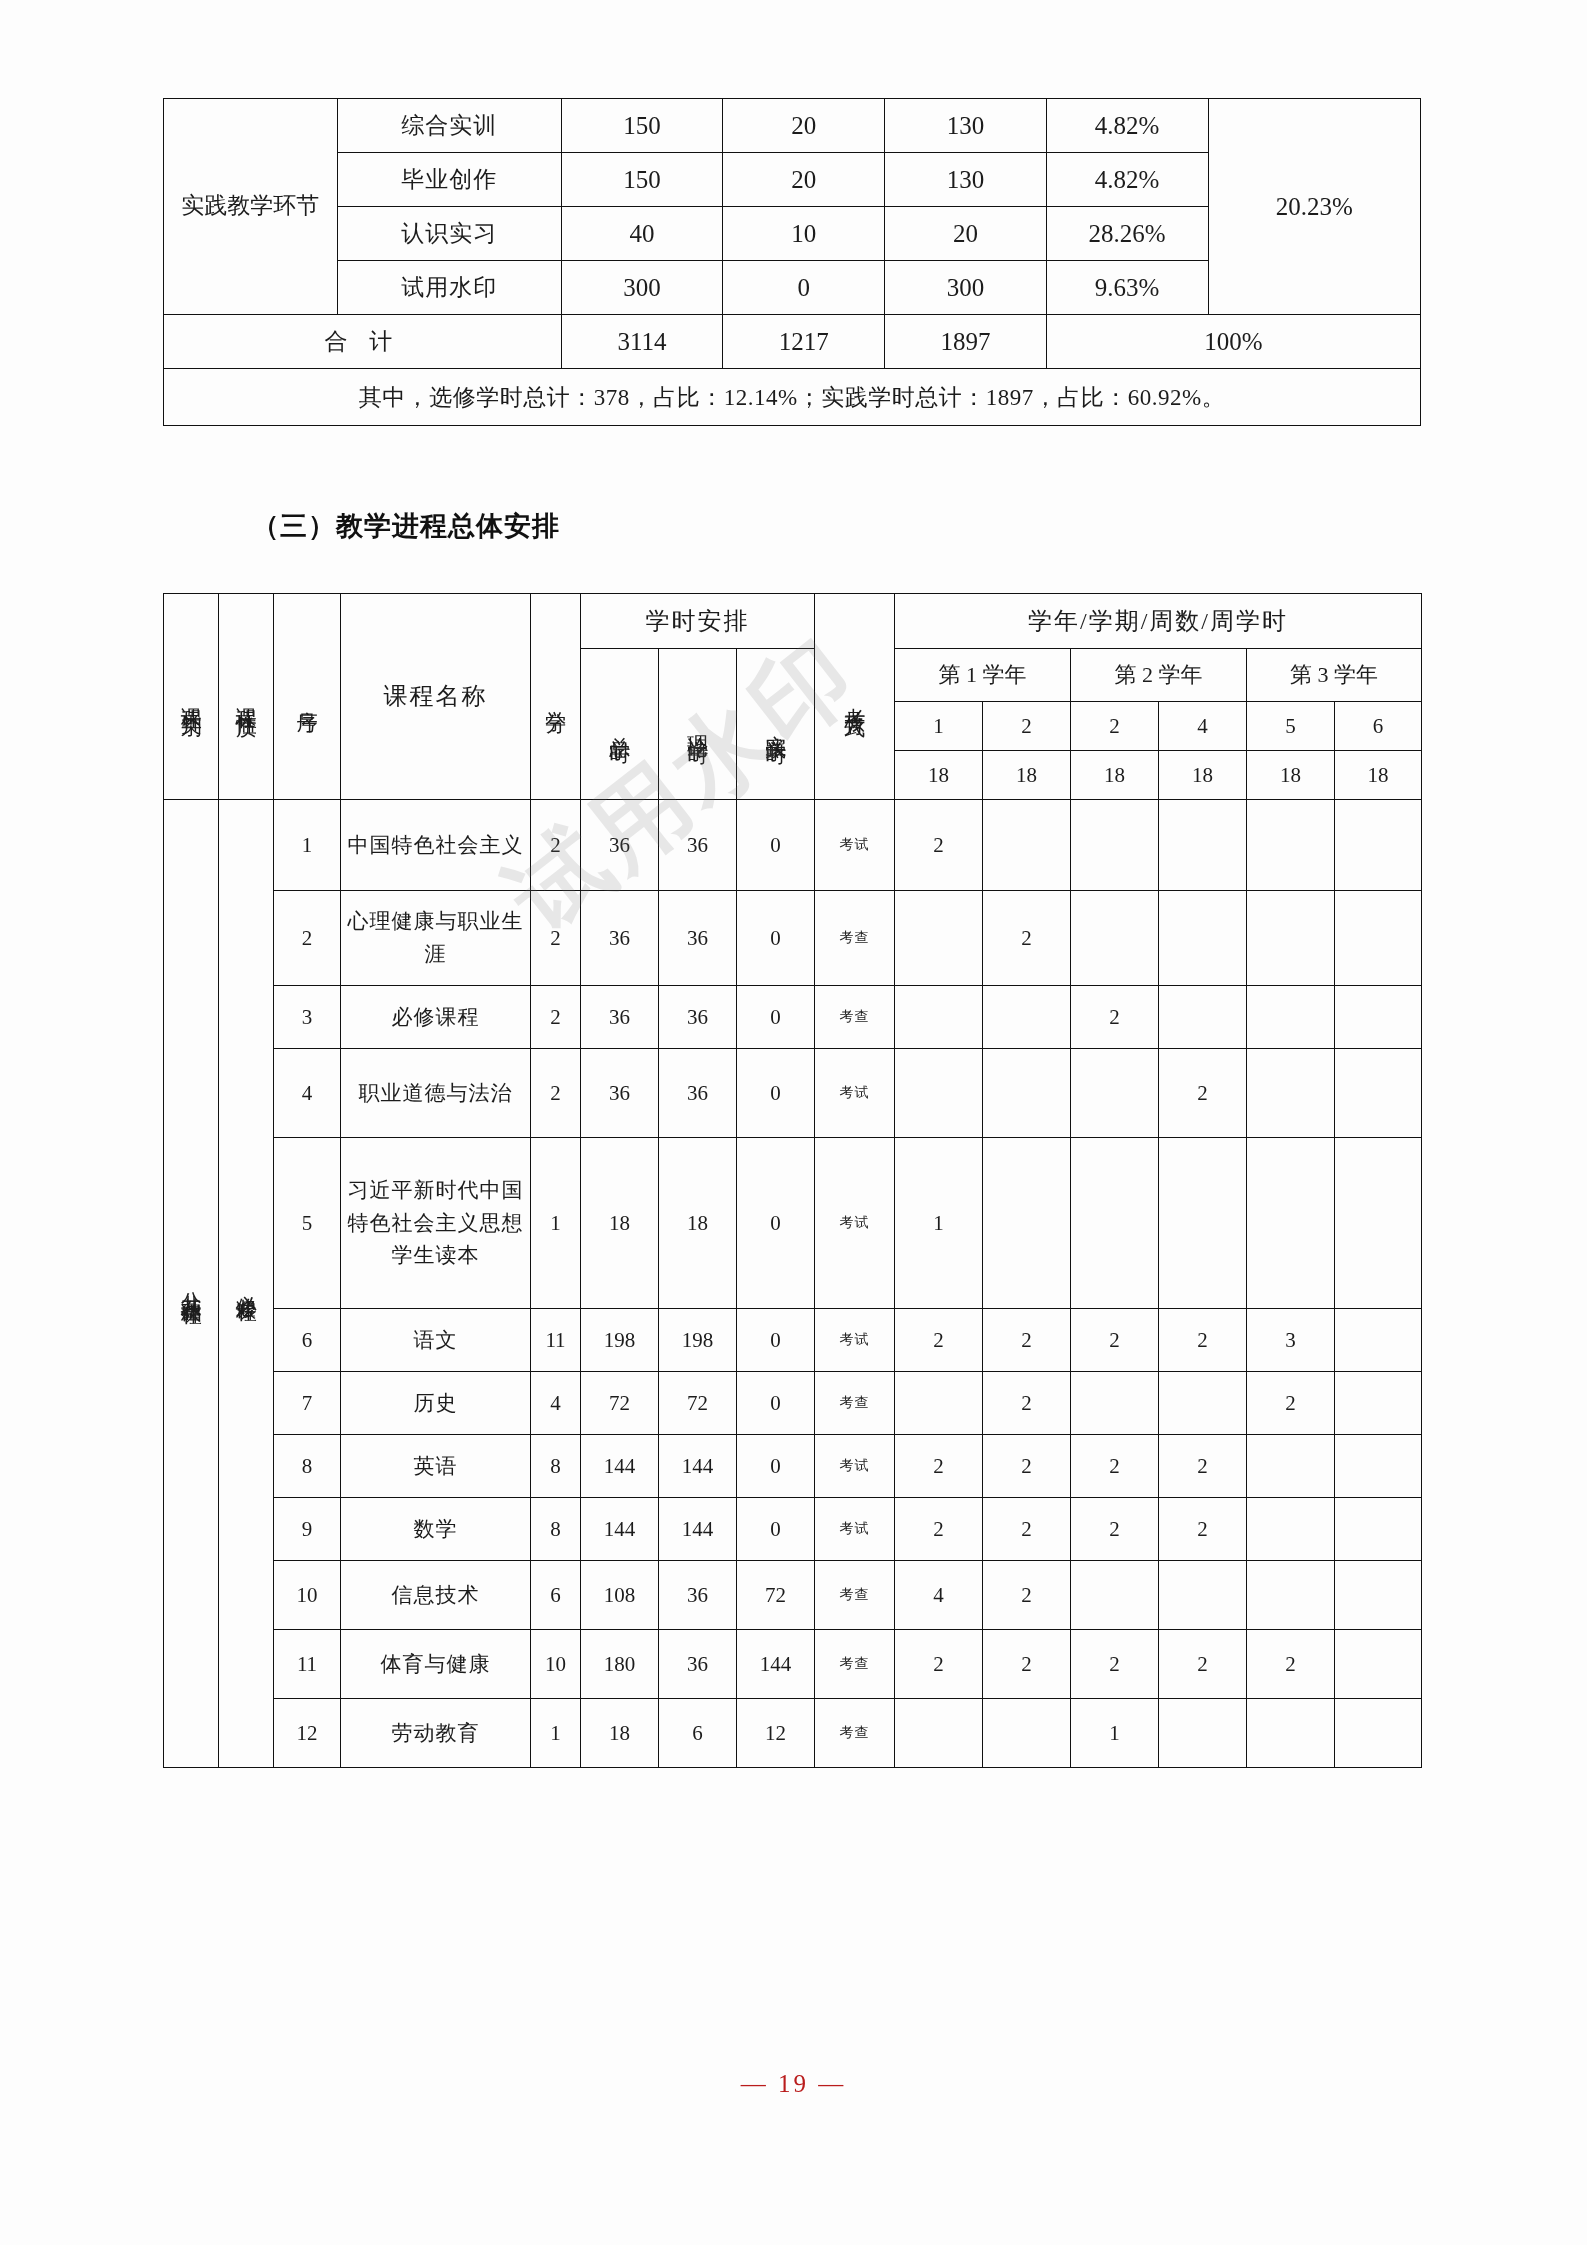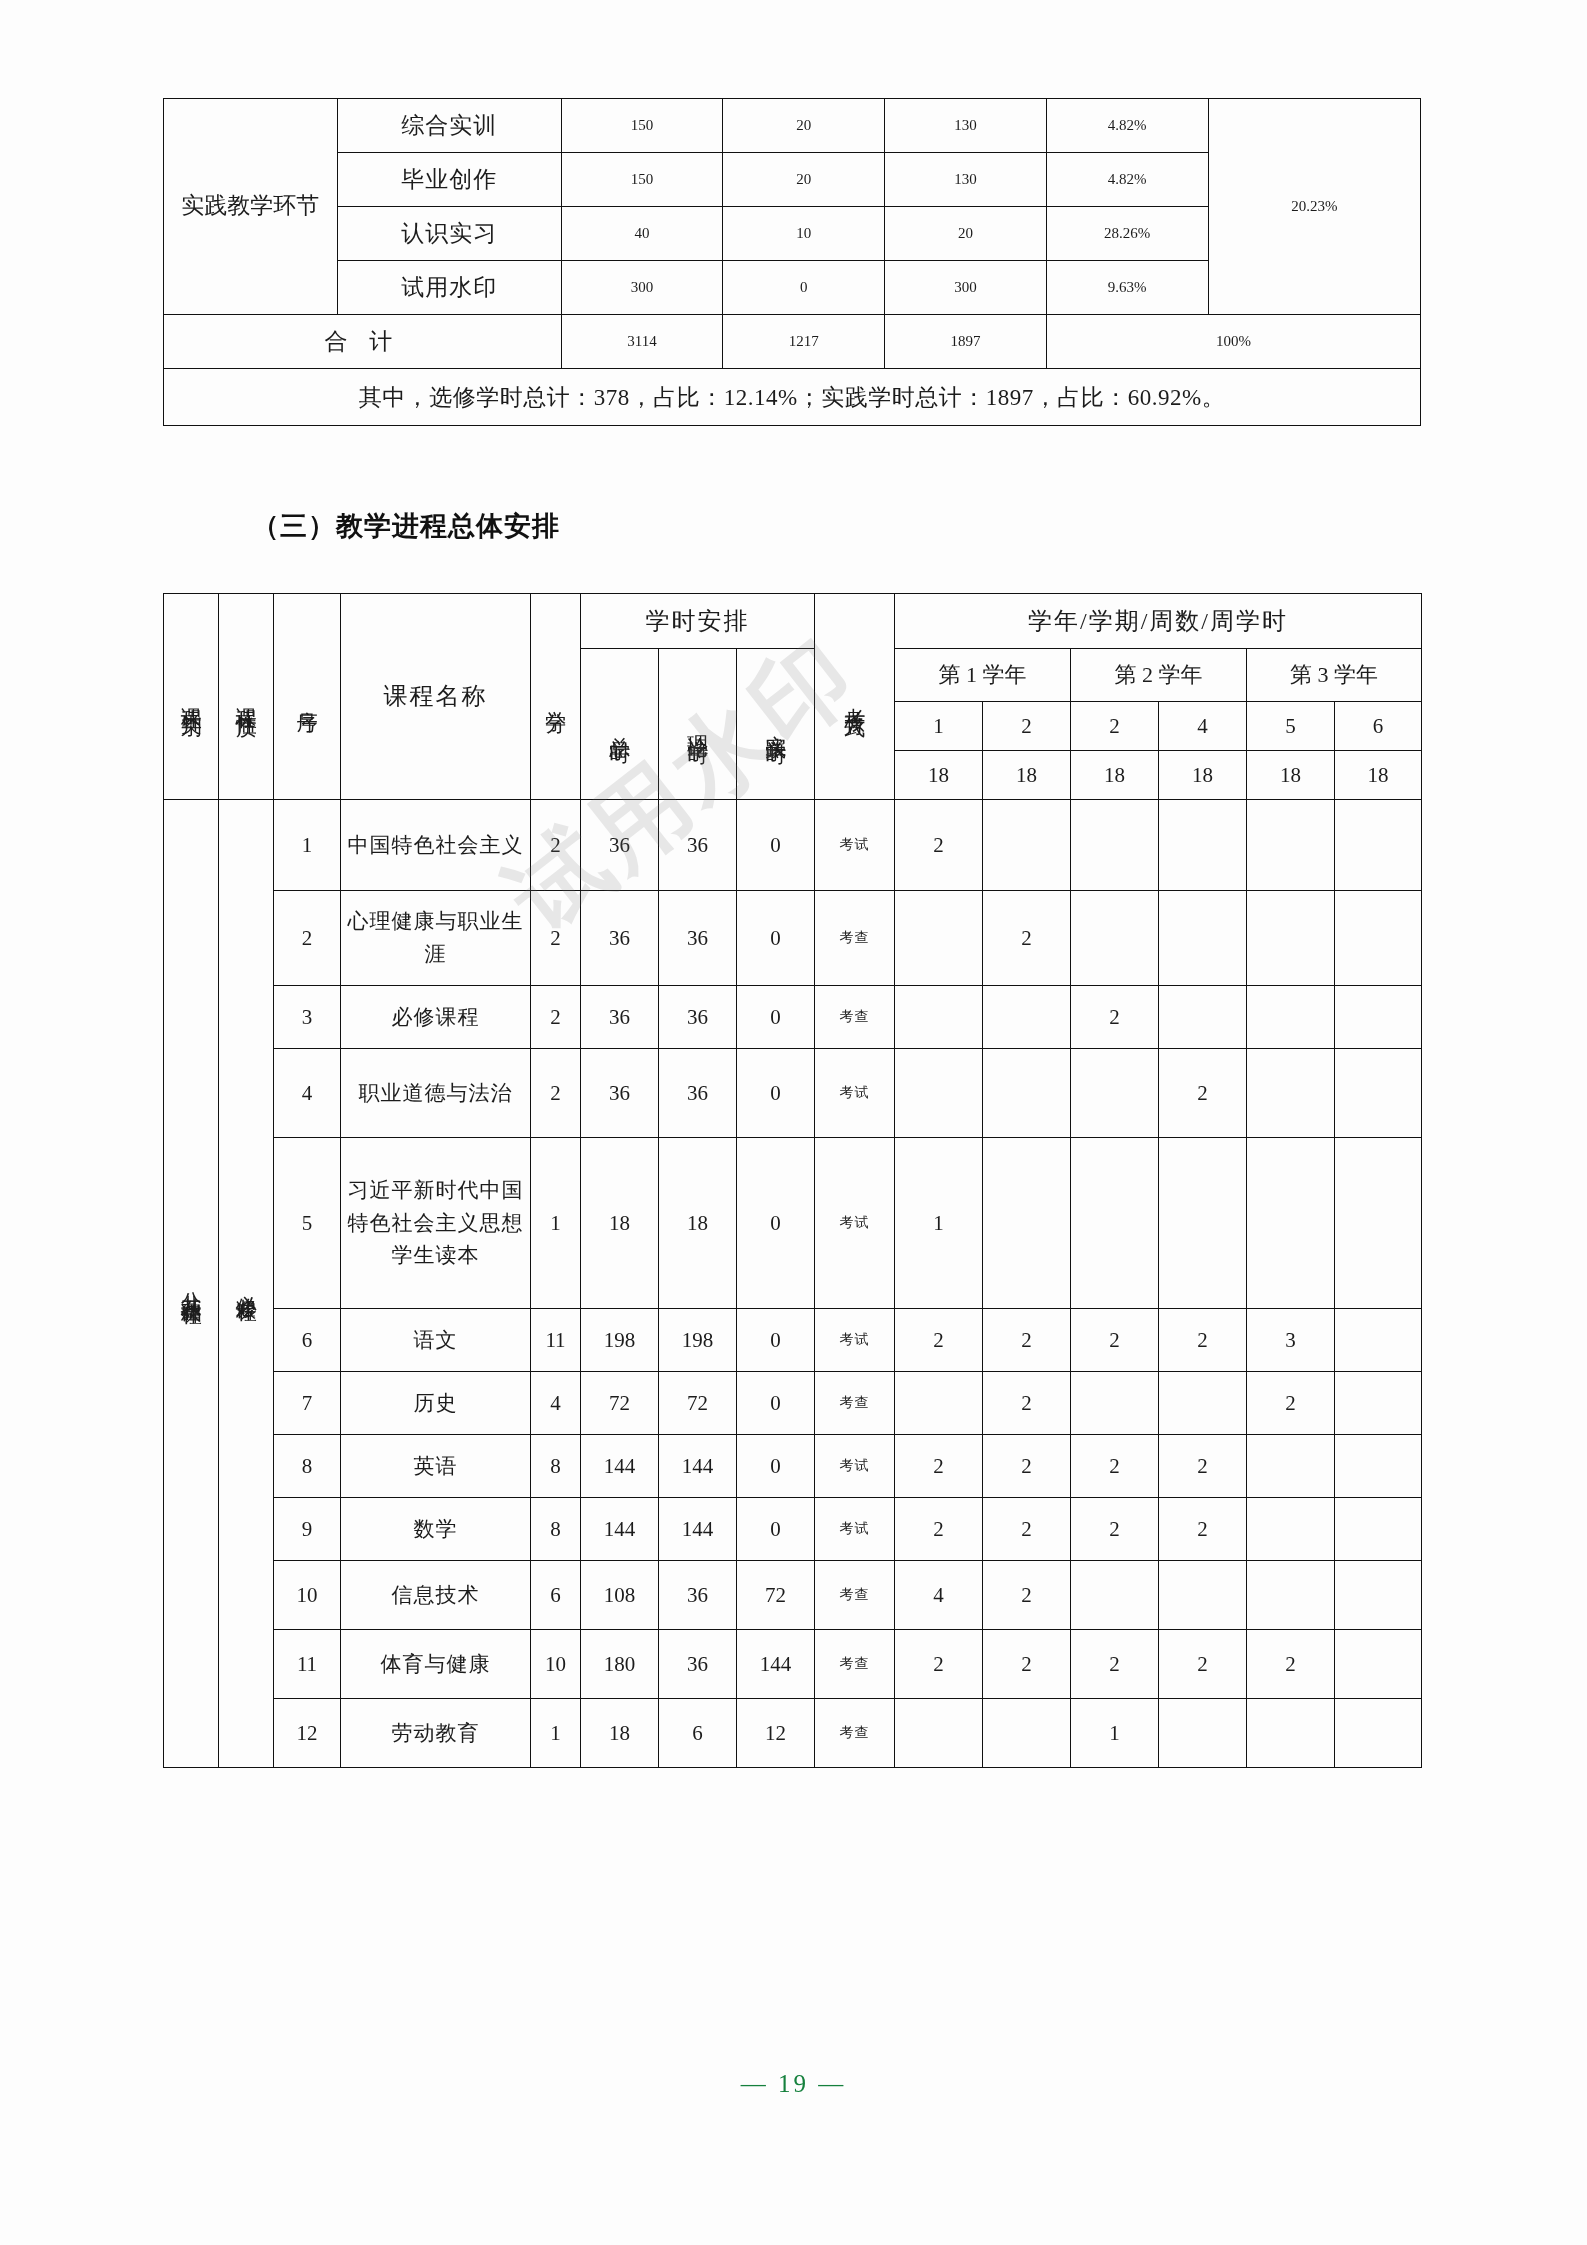--- a/index.html
+++ b/index.html
@@ -38,21 +38,21 @@
     border: 1.6px solid #111;
     text-align: center;
     vertical-align: middle;
     font-weight: normal;
     font-family: "Liberation Serif", "DejaVu Serif", serif;
     color: #1c1c1c;
     padding: 0;
   }
   .top-table td {
     height: 53px;
-    font-size: 15px;
+    font-size: 25px;
   }
   .top-table td.cjk { font-size: 23px; letter-spacing: 1px; }
   .top-table td.catcell {
     font-size: 23px;
     line-height: 1.85;
     padding: 0 12px;
   }
   .top-table td.total-label { font-size: 23px; letter-spacing: 8px; }
   .top-table td.noterow {
     height: 56px;
@@ -126,21 +126,21 @@
 
   
   .footer {
     position: absolute;
     left: 0;
     right: 0;
     top: 2070px;
     text-align: center;
     font-size: 25px;
     font-family: "Liberation Serif", "DejaVu Serif", serif;
-    color: #15803d;
+    color: #b91c1c;
     letter-spacing: 3px;
   }
 </style>
 </head>
 <body>
 
 <div class="page">
 
   <div class="top-table-wrap">
     <table class="doc top-table">

